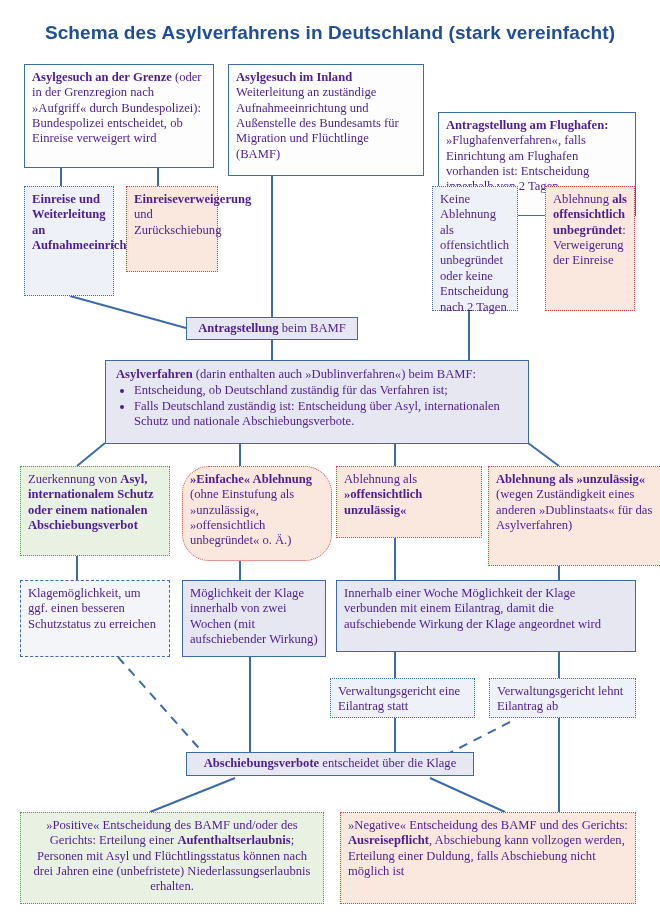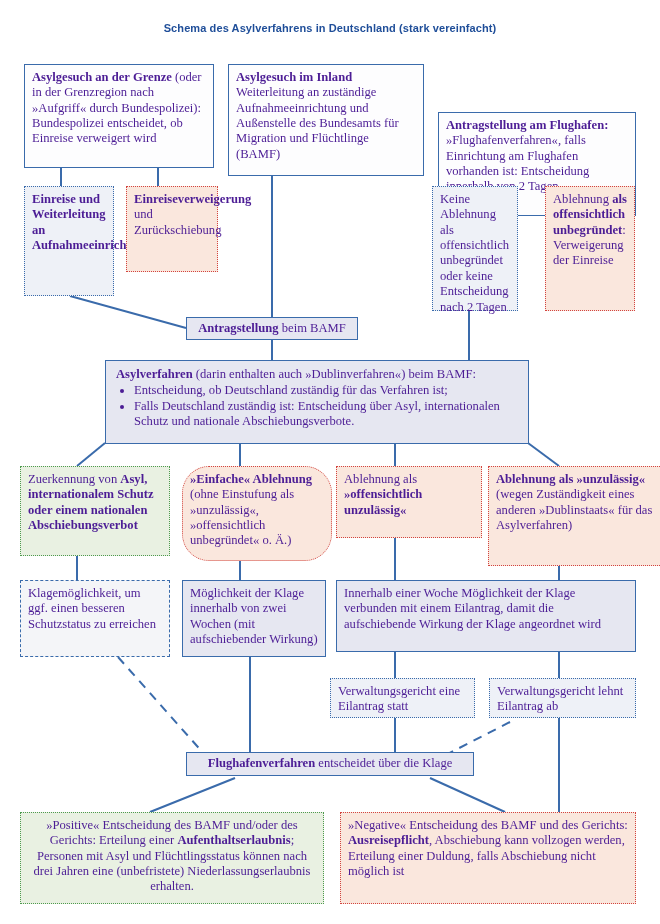--- a/index.html
+++ b/index.html
@@ -23,21 +23,21 @@
     pointer-events: none;
     z-index: 1;
   }
   .title {
     position: absolute;
     left: 0; top: 22px;
     width: 660px;
     text-align: center;
     font-family: "Liberation Sans", "DejaVu Sans", sans-serif;
     font-weight: bold;
-    font-size: 11px;
+    font-size: 19px;
     letter-spacing: 0.1px;
     color: #1f4e99;
     z-index: 3;
   }
   .box {
     position: absolute;
     box-sizing: border-box;
     z-index: 2;
     font-size: 12.6px;
     line-height: 1.22;
@@ -206,21 +206,21 @@
 
   <div class="box b-blue-dot" style="left:330px; top:678px; width:145px; height:40px;">
     <span>Verwaltungsgericht eine Eilantrag statt</span>
   </div>
 
   <div class="box b-blue-dot" style="left:489px; top:678px; width:147px; height:40px;">
     <span>Verwaltungsgericht lehnt Eilantrag ab</span>
   </div>
 
   <div class="box b-lav-solid center" style="left:186px; top:752px; width:288px; height:24px; padding-top:3px;">
-    <span class="bold">Flughafenverfahren</span><span> entscheidet über die Klage</span>
+    <span class="bold">Abschiebungsverbote</span><span> entscheidet über die Klage</span>
   </div>
 
   <div class="box b-green-dot" style="left:20px; top:812px; width:304px; height:92px;text-align:center;">
     <span>»Positive« Entscheidung des BAMF und/oder des Gerichts: Erteilung einer </span><span class="bold">Aufenthaltserlaubnis</span><span>; Personen mit Asyl und Flüchtlingsstatus können nach drei Jahren eine (unbefristete) Niederlassungserlaubnis erhalten.</span>
   </div>
 
   <div class="box b-red-dot" style="left:340px; top:812px; width:296px; height:92px;">
     <span>»Negative« Entscheidung des BAMF und des Gerichts: </span><span class="bold">Ausreisepflicht</span><span>, Abschiebung kann vollzogen werden, Erteilung einer Duldung, falls Abschiebung nicht möglich ist</span>
   </div>
 

